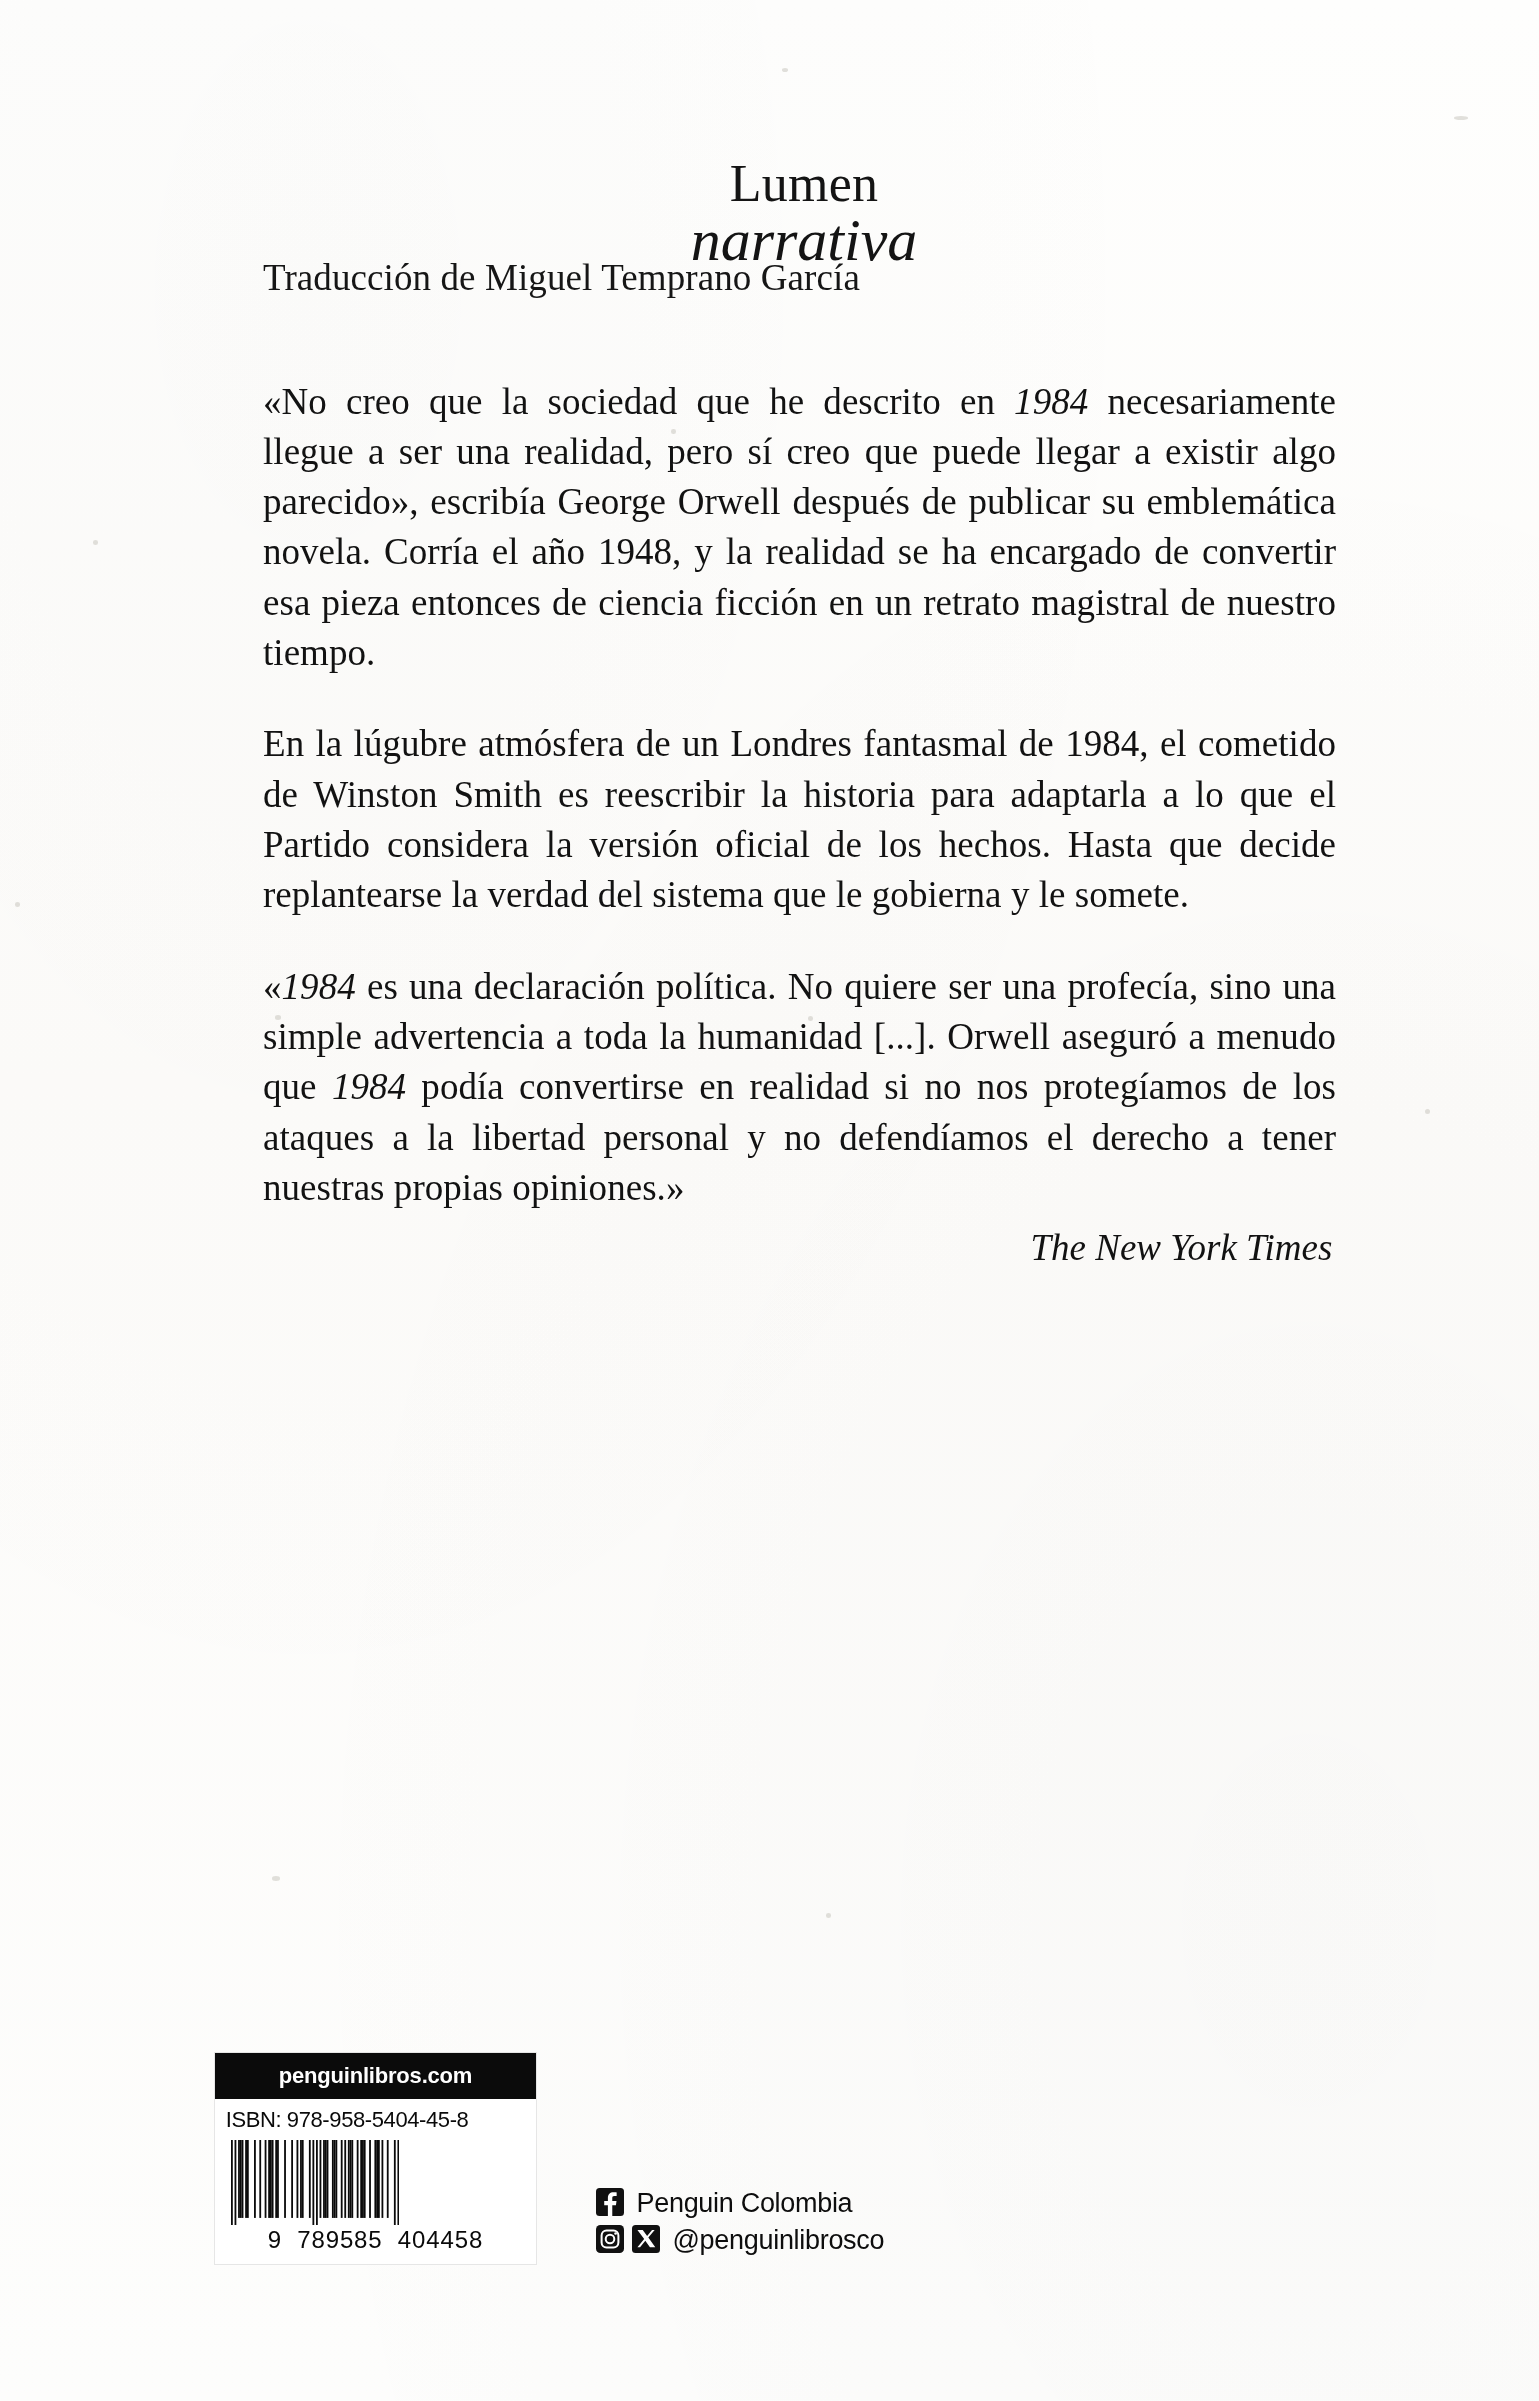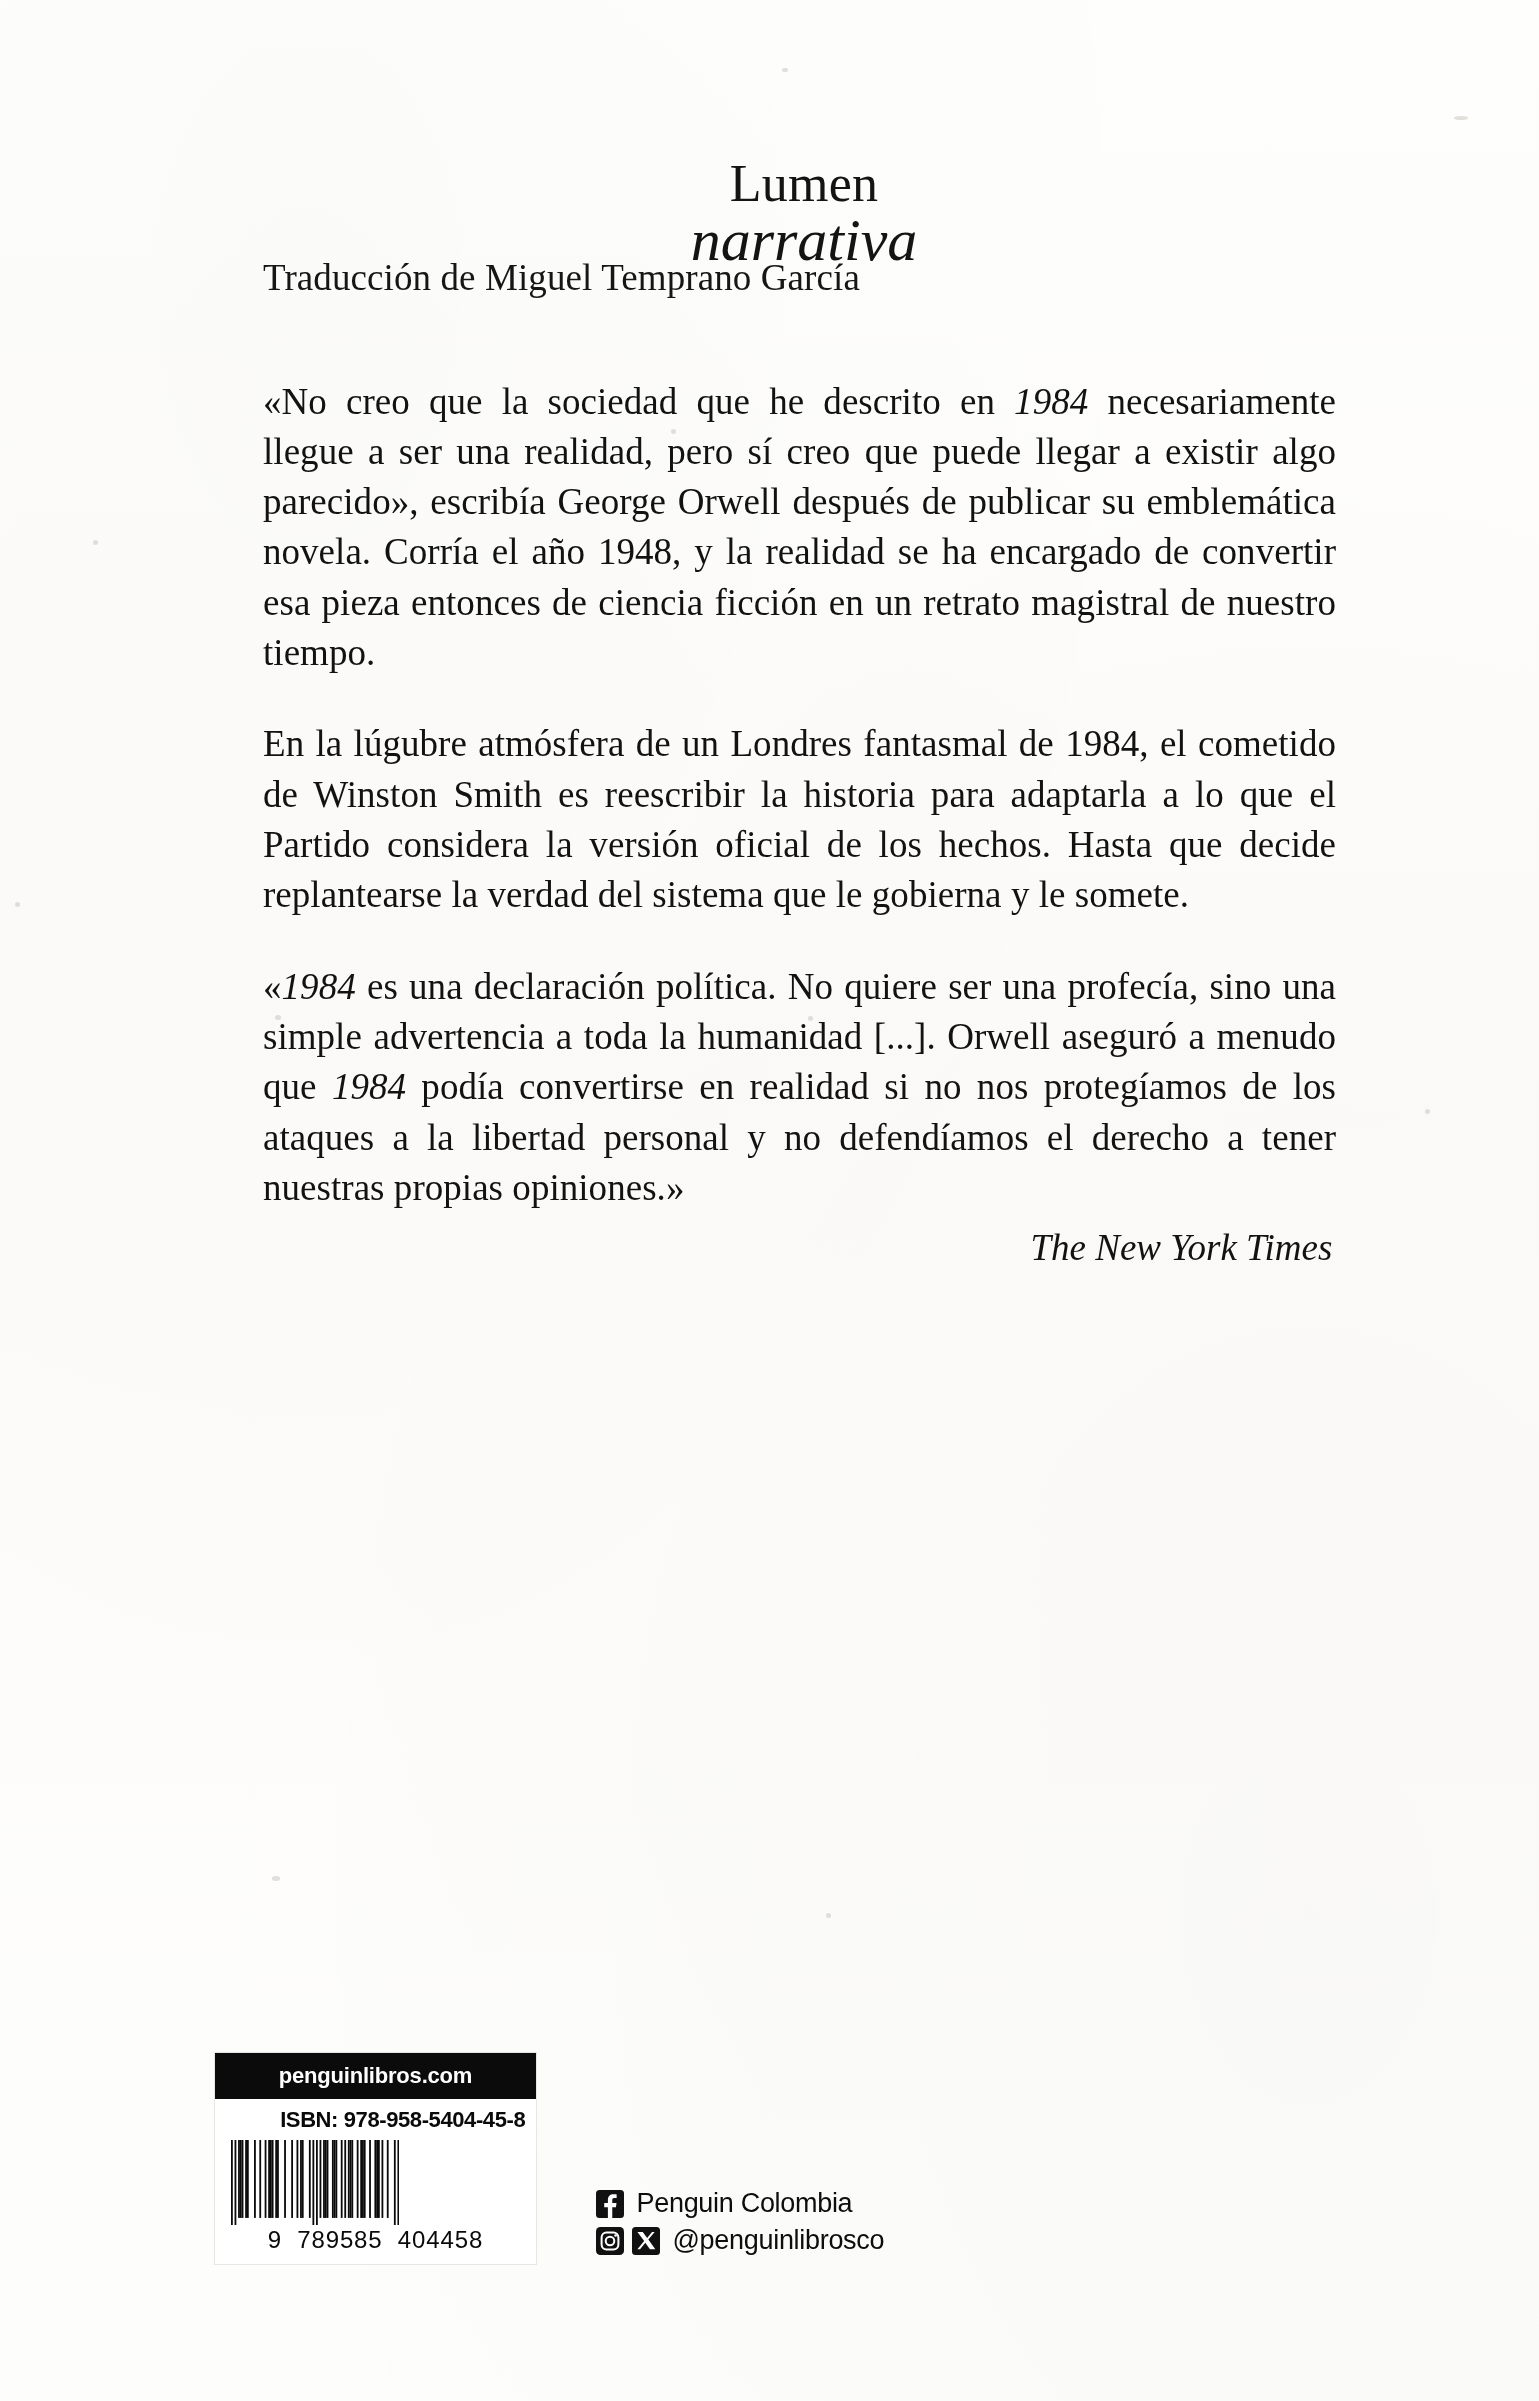--- a/index.html
+++ b/index.html
@@ -129,23 +129,22 @@
   }
   .barcode-body {
     padding: 8px 10.7px 7.1px 10.7px;
     background: #ffffff;
   }
   .barcode-isbn {
     font-family: "Liberation Sans", "DejaVu Sans", sans-serif;
     font-size: 22px;
     letter-spacing: -0.4px;
     color: #0a0a0a;
-    text-align: right;
+    text-align: left;
     margin-bottom: 6.2px;
-    font-weight: bold;
   }
   .barcode-bars {
     height: 85px;
     margin: 0 5.3px;
     display: block;
   }
   .barcode-digits {
     font-family: "Liberation Sans", "DejaVu Sans", sans-serif;
     font-size: 24px;
     letter-spacing: 0.9px;
@@ -155,21 +154,21 @@
     padding-bottom: 2.7px;
     white-space: pre;
   }
 
   .social {
     padding-bottom: 9px;
     font-family: "Liberation Sans", "DejaVu Sans", sans-serif;
   }
   .social-row {
     display: flex;
-    align-items: center;
+    align-items: flex-start;
     gap: 8px;
     margin-bottom: 6.2px;
     padding-left: 16px;
   }
   .social-row:last-child { margin-bottom: 0; }
   .social-label {
     font-size: 27px;
     color: #0d0d0d;
     letter-spacing: -0.3px;
     margin-left: 4.5px;

